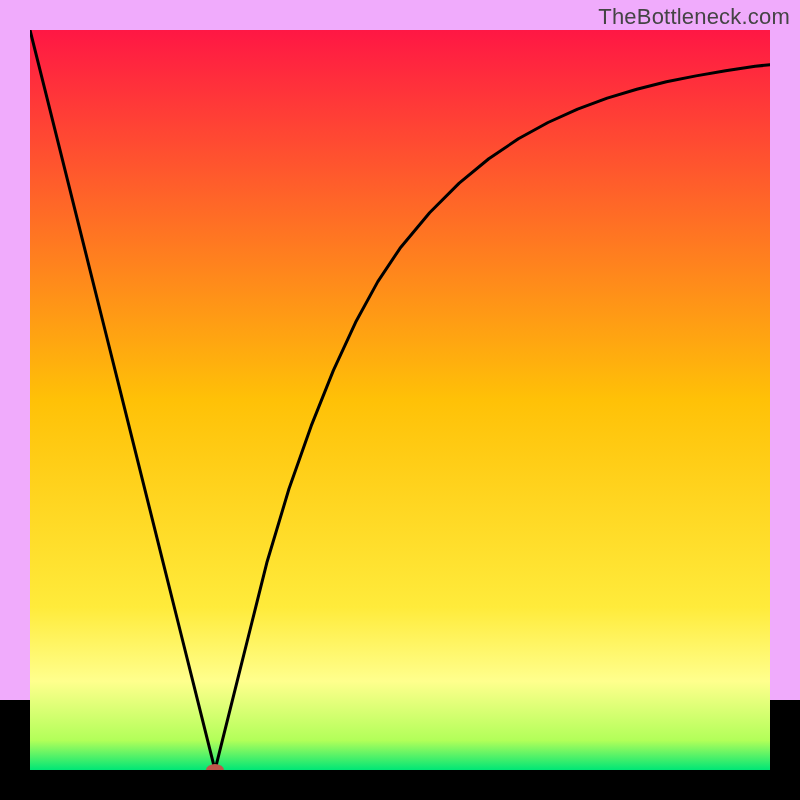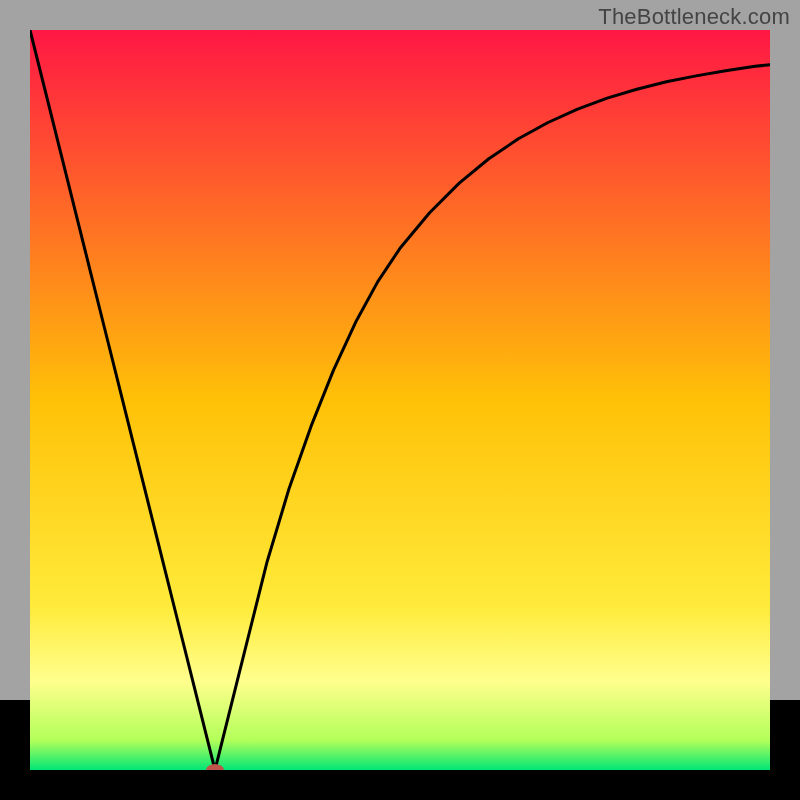--- a/index.html
+++ b/index.html
@@ -8,21 +8,21 @@
     width: 800px;
     height: 800px;
     background: #000;
     font-family: Arial, Helvetica, sans-serif;
     overflow: hidden;
   }
   .frame {
     position: relative;
     width: 800px;
     height: 700px;
-    background: #a3a3a3;
+    background: #f0abfc;
   }
   .plot {
     position: absolute;
     left: 30px;
     top: 30px;
     width: 740px;
     height: 740px;
   }
   .watermark {
     position: absolute;

